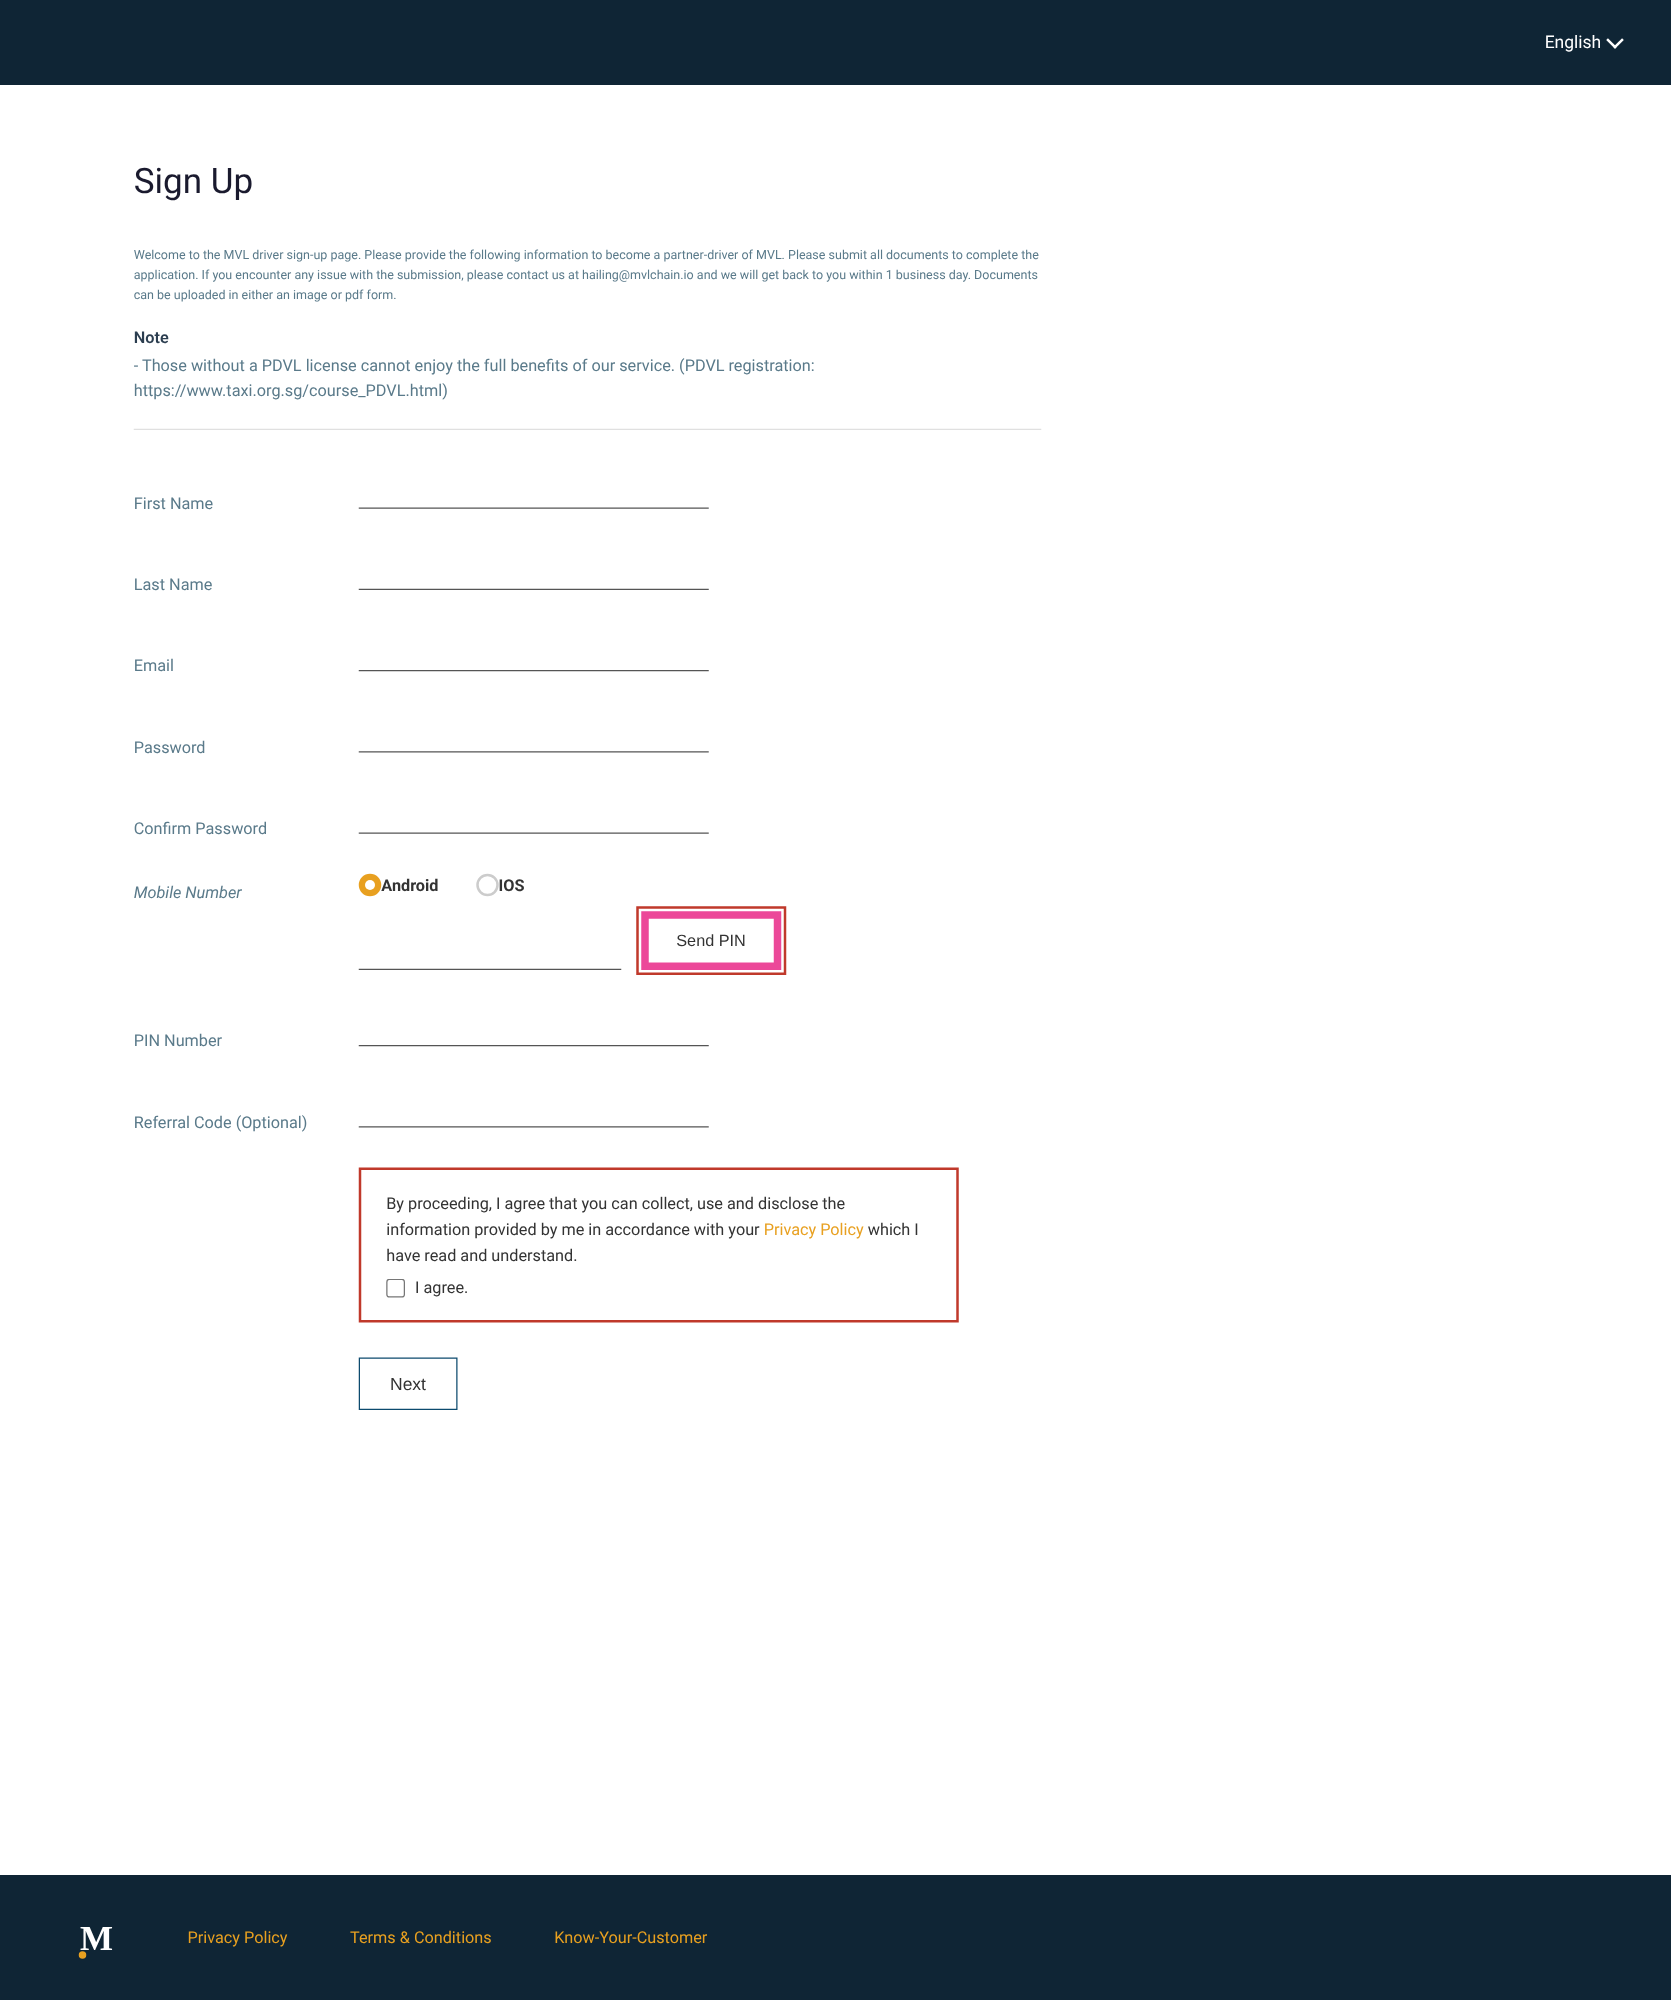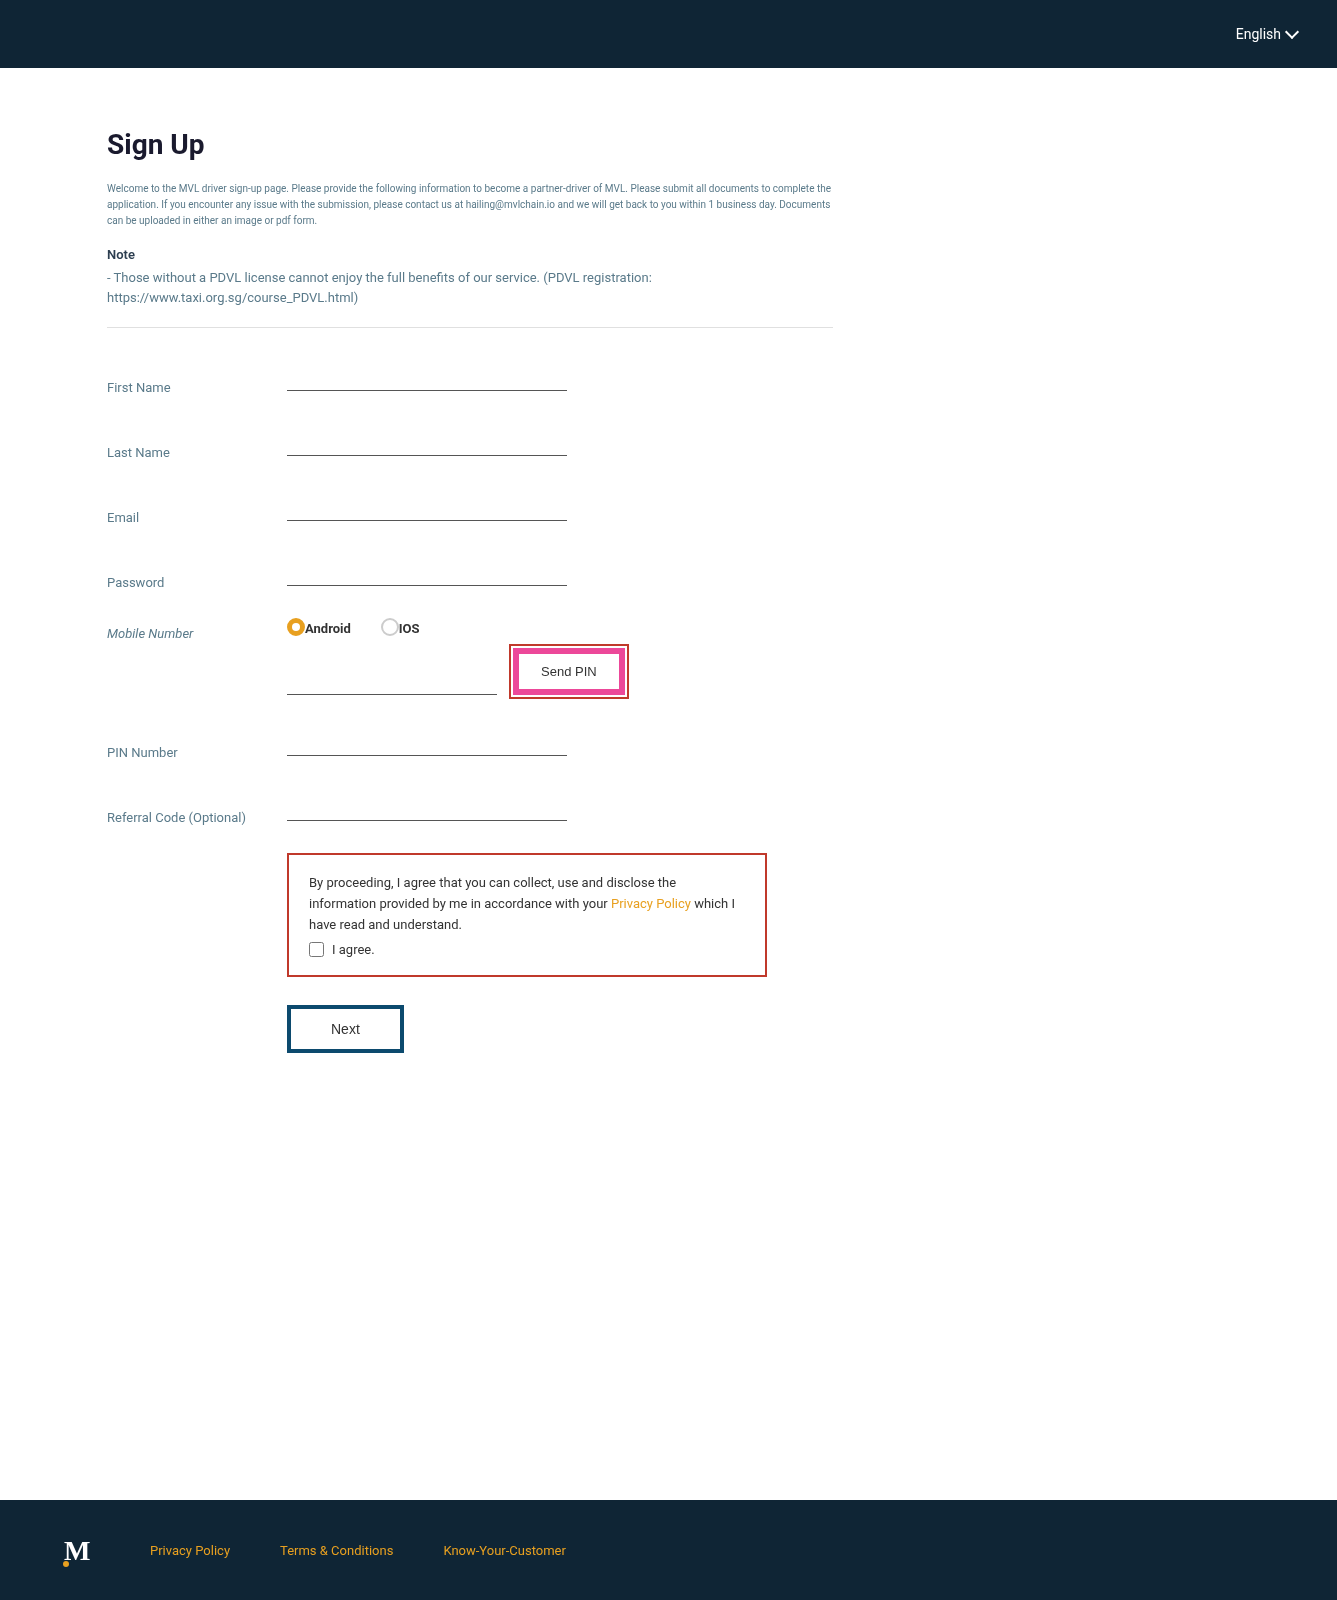--- a/index.html
+++ b/index.html
@@ -40,23 +40,23 @@
 
     
     .main-content {
       flex: 1;
       padding: 60px 107px 80px 107px;
       max-width: 940px;
     }
 
     .page-title {
       font-size: 28px;
-      font-weight: 700;
+      font-weight: 400;
       color: #1a1a2e;
-      margin-bottom: 20px;
+      margin-bottom: 36px;
     }
 
     .intro-text {
       font-size: 10px;
       color: #5a7a8a;
       line-height: 1.6;
       margin-bottom: 18px;
     }
 
     .note-section {
@@ -222,23 +222,23 @@
       font-size: 13px;
       color: #333;
     }
 
     
     .next-btn-wrapper {
       margin-left: 180px;
       margin-bottom: 60px;
     }
     .next-btn {
-      border: 4px solid #0c4a6e;
-      background: #fff;
-      padding: 12px 40px;
+      border: 1px solid #0c4a6e;
+      background: #fff;
+      padding: 12px 24px;
       font-size: 14px;
       cursor: pointer;
       color: #333;
     }
 
     
     .footer {
       background-color: #0f2535;
       padding: 30px 60px;
       display: flex;
@@ -304,20 +304,26 @@
     </div>
   </div>
 
   <div class="form-row">
     <div class="form-label">Password</div>
     <div class="form-input-wrapper">
       <input type="password" class="form-input" style="">
     </div>
   </div>
 
+  <div class="form-row">
+    <div class="form-label">Confirm Password</div>
+    <div class="form-input-wrapper">
+      <input type="password" class="form-input" style="">
+    </div>
+  </div>
 
   <div class="mobile-row">
     <div class="mobile-label">Mobile Number</div>
     <div class="mobile-input-section">
       <div class="radio-group">
         <div class="radio-item">
           <div class="radio-circle checked"></div>
           <span>Android</span>
         </div>
         <div class="radio-item">

